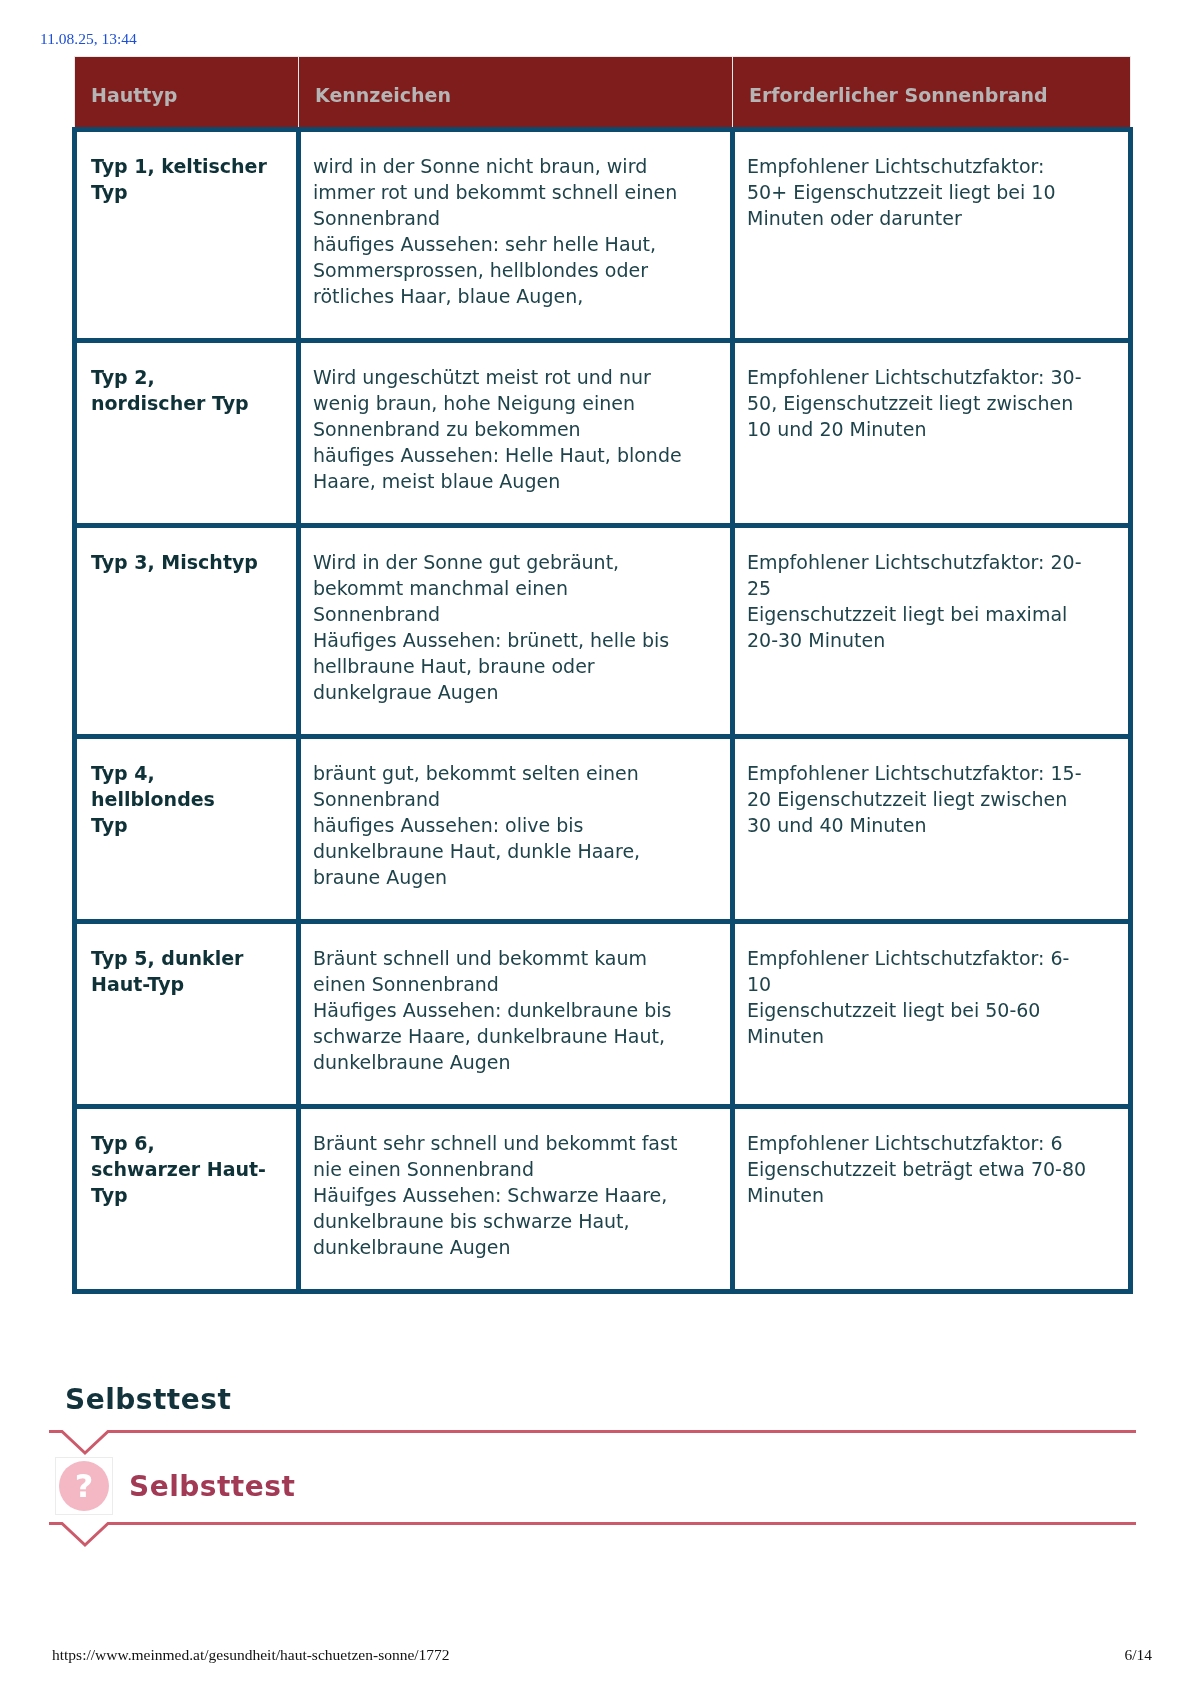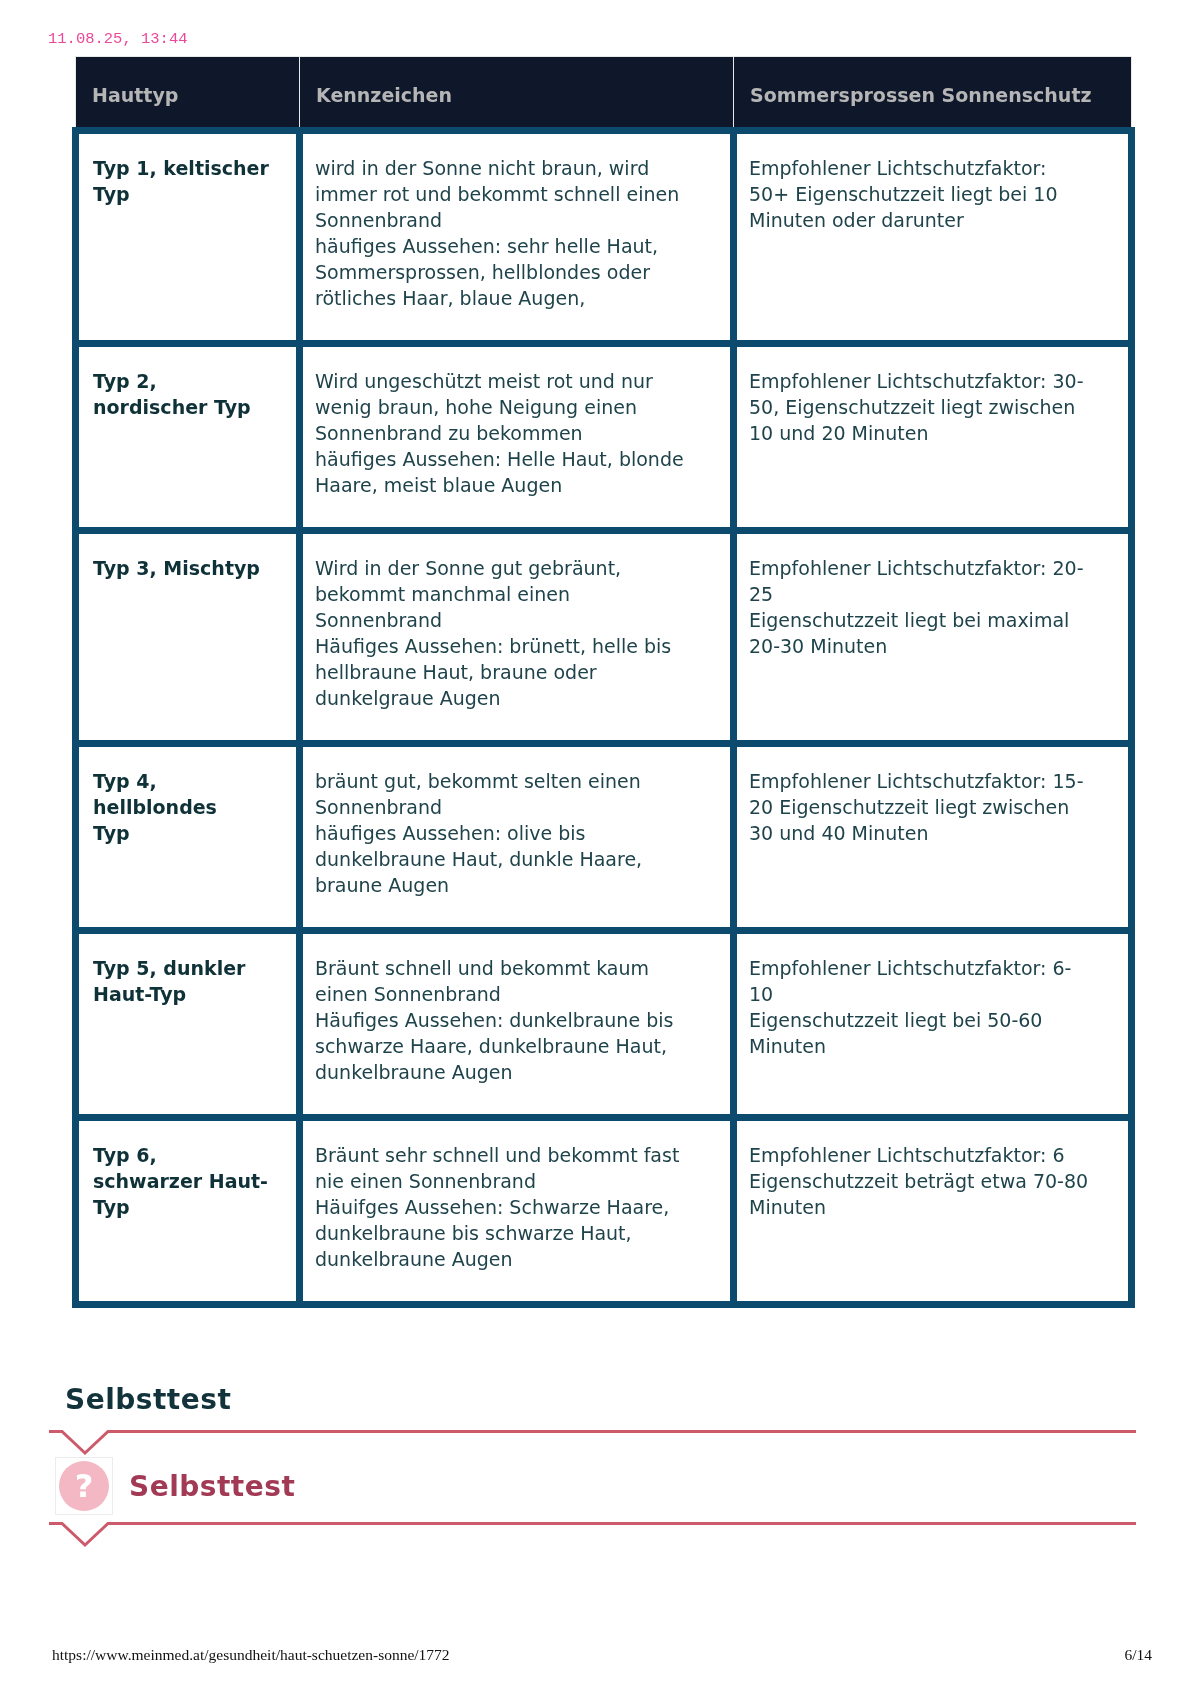--- a/index.html
+++ b/index.html
@@ -4,41 +4,41 @@
 <style>
   * { margin:0; padding:0; box-sizing:border-box; }
   html,body { background:#ffffff; }
   body {
     width:1200px; height:1697px; position:relative;
     font-family:"DejaVu Sans", sans-serif;
     color:#1f434b;
   }
   
   .print-header {
-    position:absolute; top:28px; left:48px; right:48px; height:22px;
-    font-family:Liberation Mono, monospace; font-size:15.5px; color:#ec4899;
+    position:absolute; top:28px; left:40px; right:48px; height:22px;
+    font-family:Liberation Serif, serif; font-size:15.5px; color:#1d4ed8;
   }
   .print-header .date { position:absolute; left:0; top:2px; }
   .print-header .title { position:absolute; left:0; right:0; top:2px; text-align:center; }
   
   .table-wrap { position:absolute; top:56px; left:72px; width:1056px; }
   table.skin-table {
     width:1056px; border-collapse:collapse; table-layout:fixed;
     border:1px solid #e7e7e7; background:#ffffff;
   }
   table.skin-table col.c1 { width:224px; }
   table.skin-table col.c2 { width:434px; }
   table.skin-table col.c3 { width:398px; }
   table.skin-table th {
     font-size:19px; font-weight:bold; color:#b5b5b5; text-align:left;
-    padding:27px 12px 21px 16px; border:1px solid #e9e9e9; background:#0f172a;
+    padding:27px 12px 21px 16px; border:1px solid #e9e9e9; background:#7f1d1d;
   }
   table.skin-table td {
     vertical-align:top; font-size:19px; line-height:26px;
-    padding:21px 12px 29px 12px; border:7px solid #0c4a6e;
+    padding:21px 12px 29px 12px; border:5px solid #0c4a6e;
     white-space:pre-line; color:#1f434b;
   }
   table.skin-table td.name-cell {
     font-weight:bold; color:#0f3138; padding-left:14px; padding-right:4px;
   }
   
   .selbsttest { position:absolute; top:1383px; left:49px; width:1088px; height:190px; }
   .selbsttest h2 {
     position:absolute; top:0; left:16px;
     font-size:28px; font-weight:bold; color:#12333b; letter-spacing:0.5px;
@@ -79,21 +79,21 @@
   <table class="skin-table">
     <colgroup>
         <col class="c1">
         <col class="c2">
         <col class="c3">
       </colgroup>
     <thead>
       <tr id="table-head-row">
           <th>Hauttyp</th>
           <th>Kennzeichen</th>
-          <th>Sommersprossen Sonnenschutz</th>
+          <th>Erforderlicher Sonnenbrand</th>
         </tr>
     </thead>
     <tbody id="table-body">
         <tr>
           <td class="name-cell">Typ 1, keltischer
 Typ</td>
           <td>wird in der Sonne nicht braun, wird
 immer rot und bekommt schnell einen
 Sonnenbrand
 häufiges Aussehen: sehr helle Haut,

